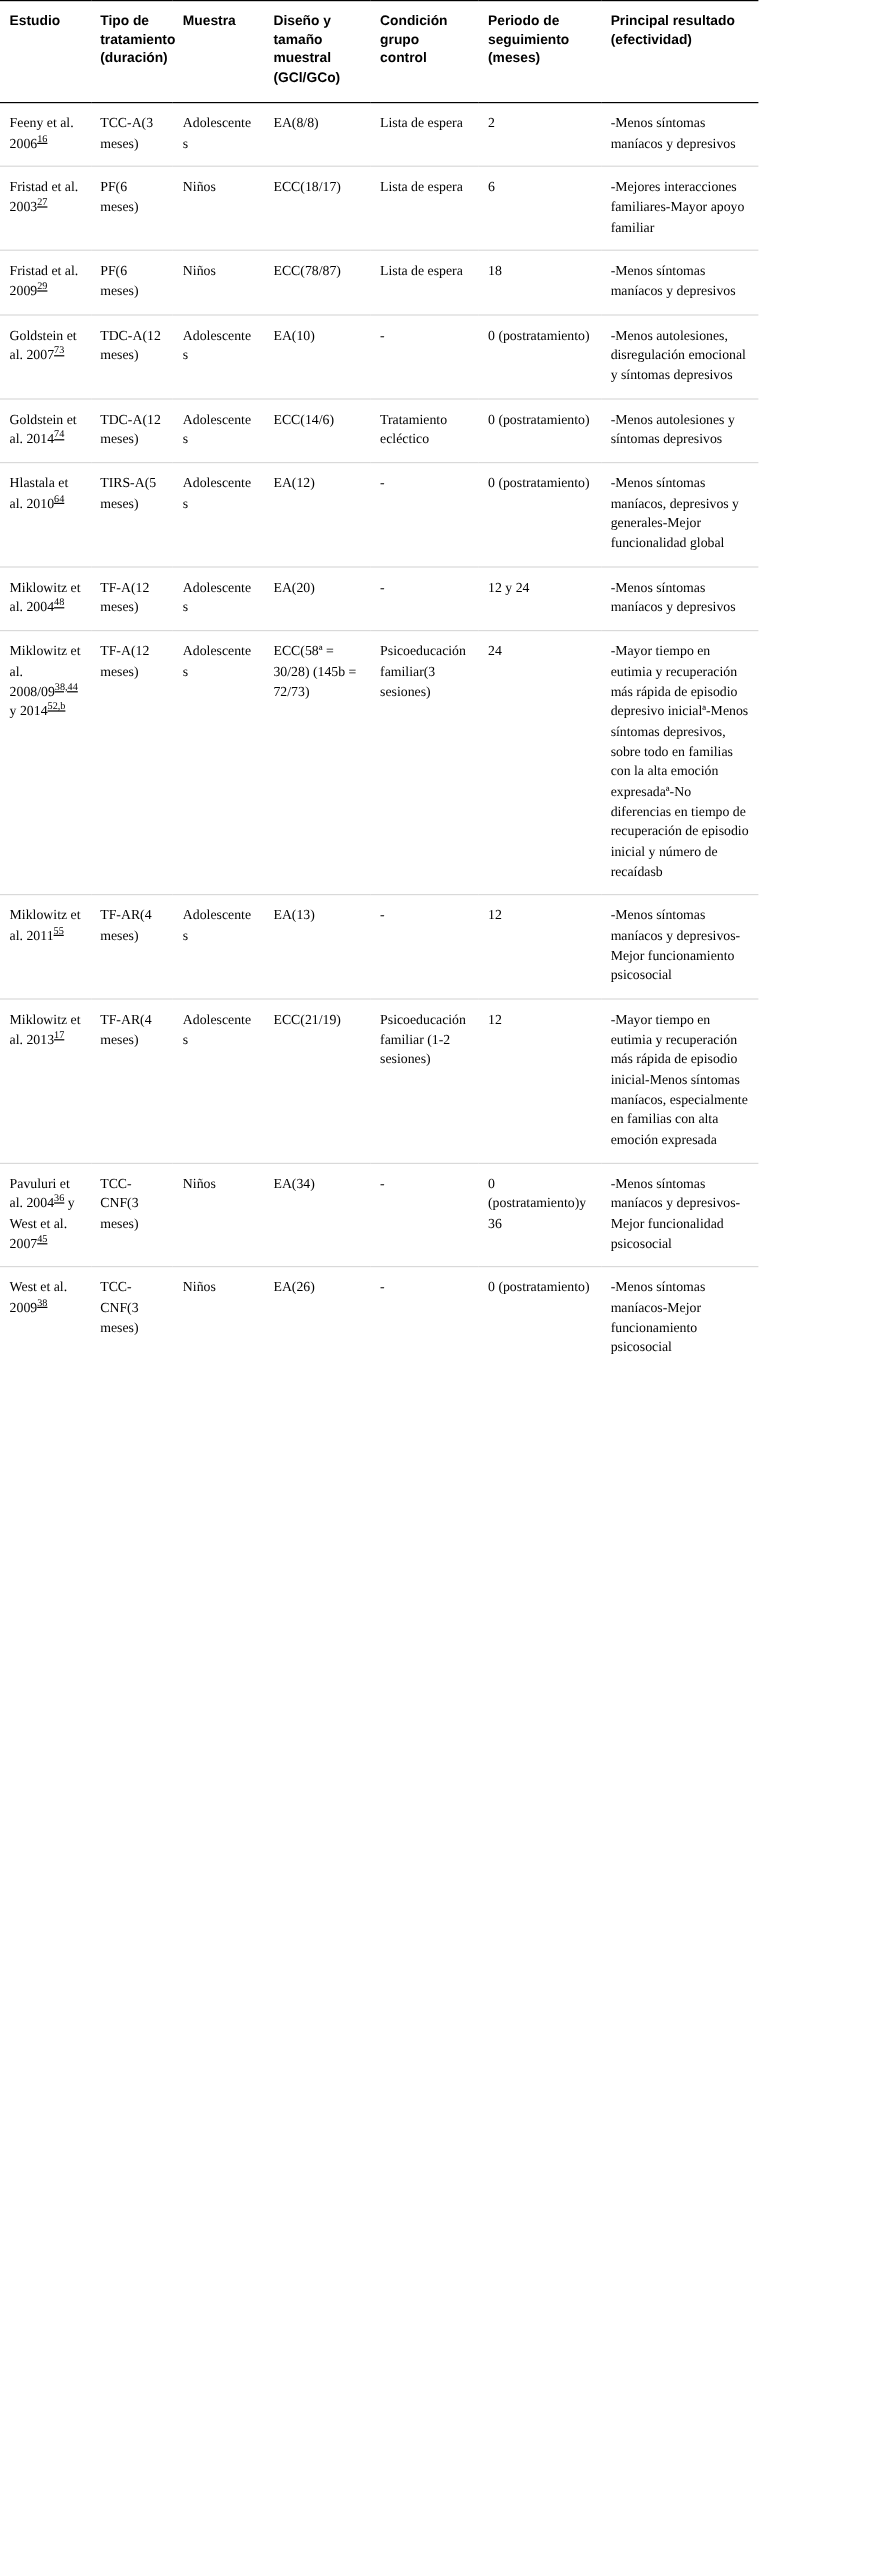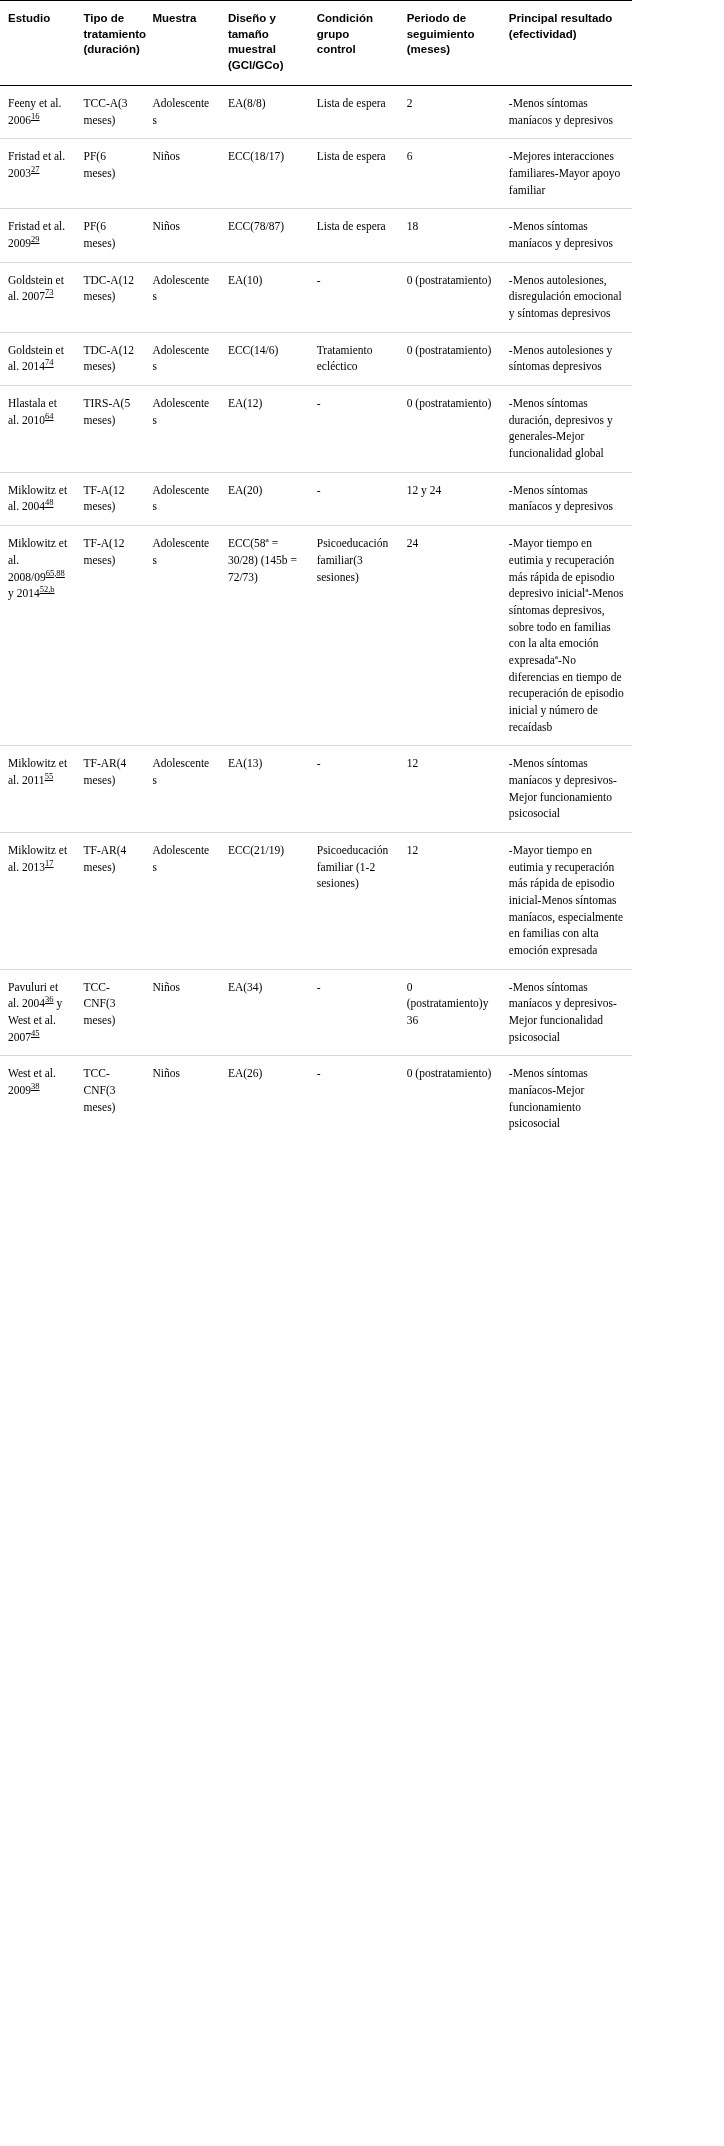--- a/index.html
+++ b/index.html
@@ -132,33 +132,33 @@
         <td>0 (postratamiento)</td>
         <td>-Menos autolesiones y síntomas depresivos</td>
       </tr>
       <tr>
         <td>Hlastala et al. 2010<sup class="ref">64</sup></td>
         <td>TIRS-A(5 meses)</td>
         <td>Adolescentes</td>
         <td>EA(12)</td>
         <td>-</td>
         <td>0 (postratamiento)</td>
-        <td>-Menos síntomas duración, depresivos y generales-Mejor funcionalidad global</td>
+        <td>-Menos síntomas maníacos, depresivos y generales-Mejor funcionalidad global</td>
       </tr>
       <tr>
         <td>Miklowitz et al. 2004<sup class="ref">48</sup></td>
         <td>TF-A(12 meses)</td>
         <td>Adolescentes</td>
         <td>EA(20)</td>
         <td>-</td>
         <td>12 y 24</td>
         <td>-Menos síntomas maníacos y depresivos</td>
       </tr>
       <tr>
-        <td>Miklowitz et al. 2008/09<sup class="ref">65,88</sup> y 2014<sup class="ref">52,b</sup></td>
+        <td>Miklowitz et al. 2008/09<sup class="ref">38,44</sup> y 2014<sup class="ref">52,b</sup></td>
         <td>TF-A(12 meses)</td>
         <td>Adolescentes</td>
         <td>ECC(58ª = 30/28) (145b = 72/73)</td>
         <td>Psicoeducación familiar(3 sesiones)</td>
         <td>24</td>
         <td>-Mayor tiempo en eutimia y recuperación más rápida de episodio depresivo inicialª-Menos síntomas depresivos, sobre todo en familias con la alta emoción expresadaª-No diferencias en tiempo de recuperación de episodio inicial y número de recaídasb</td>
       </tr>
       <tr>
         <td>Miklowitz et al. 2011<sup class="ref">55</sup></td>
         <td>TF-AR(4 meses)</td>

